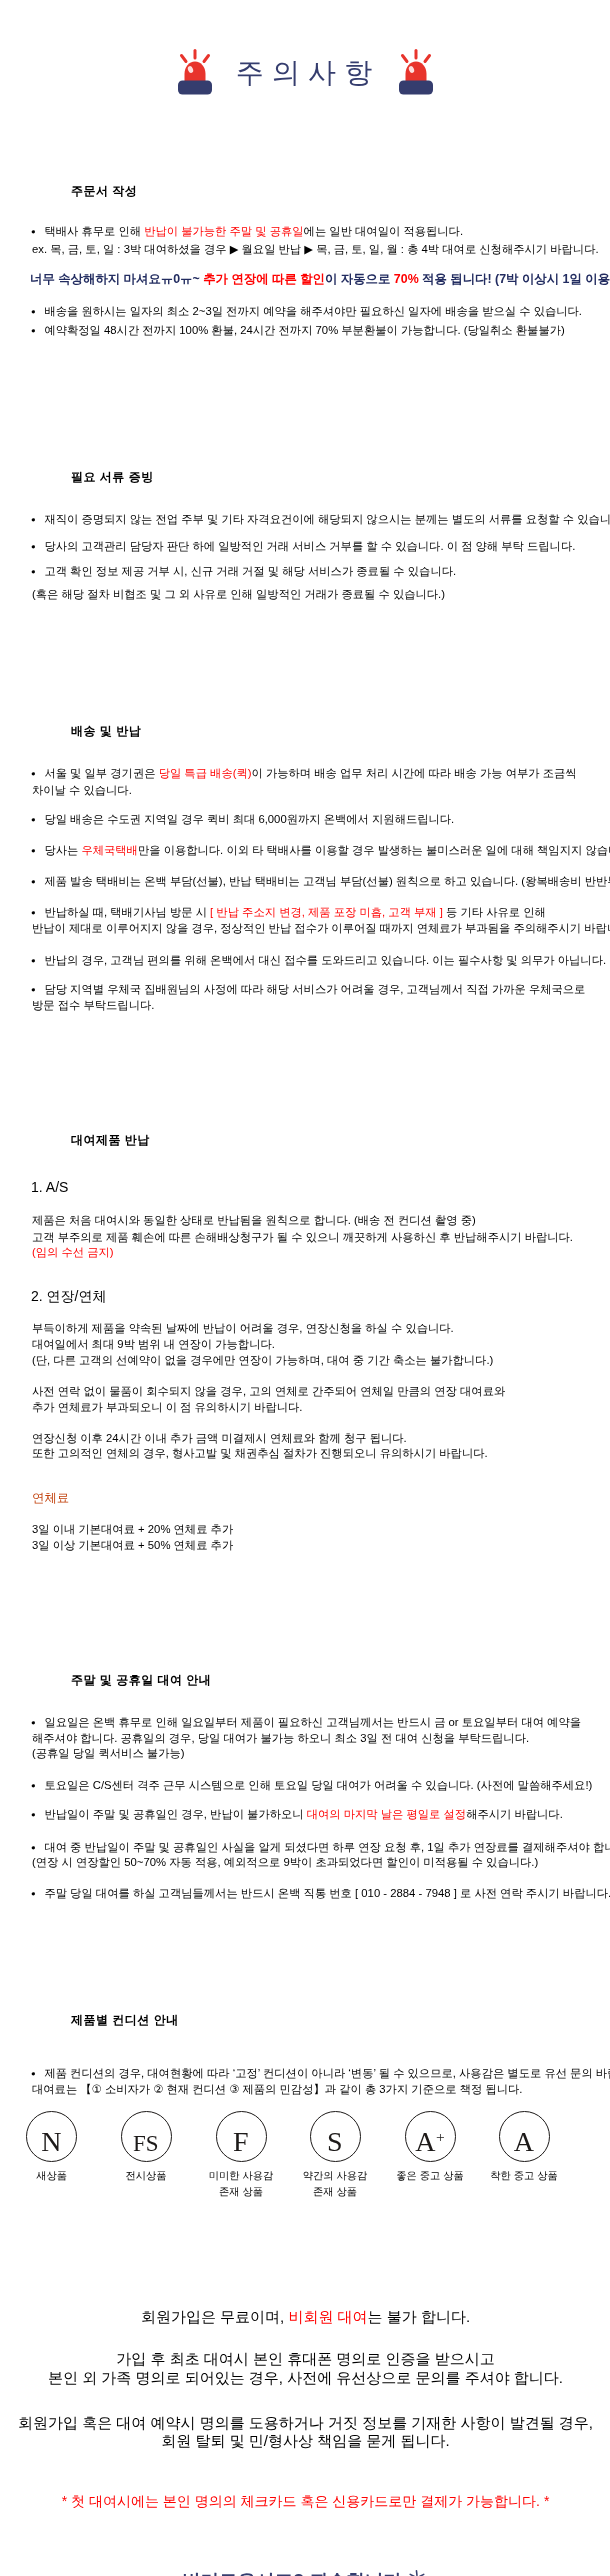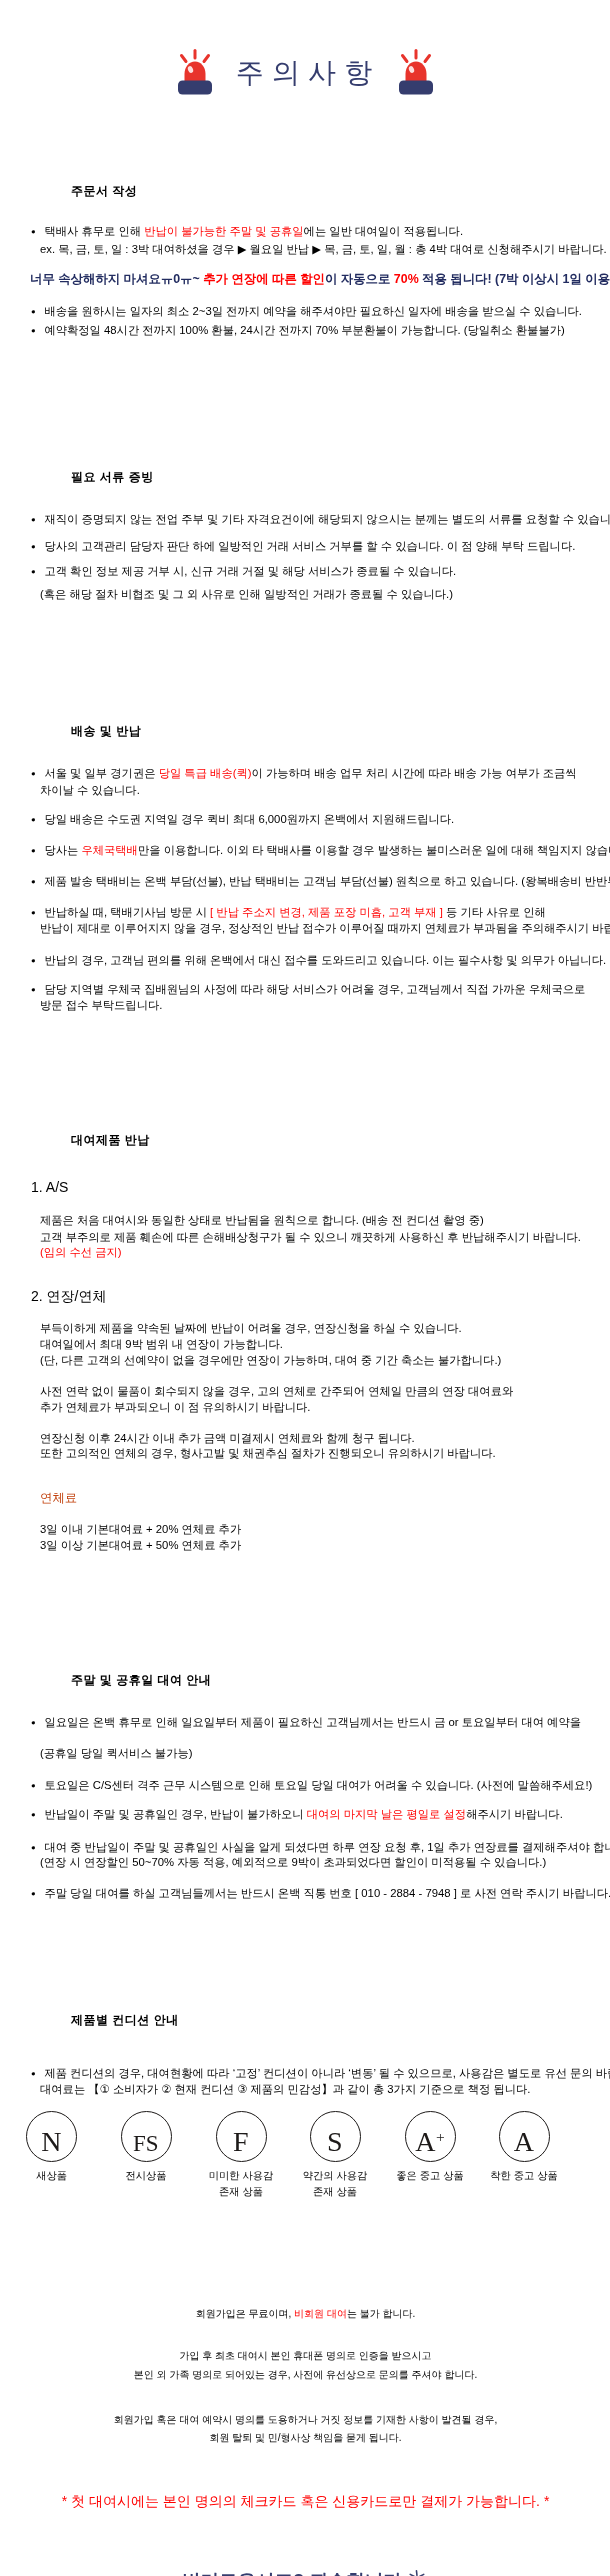--- a/index.html
+++ b/index.html
@@ -3,25 +3,25 @@
 <meta charset="utf-8">
 <style>
   html,body{margin:0;padding:0;background:#ffffff;}
   #page{position:relative;width:611px;height:2896px;background:#ffffff;overflow:hidden;
         font-family:"Liberation Sans","DejaVu Sans",sans-serif;color:#000;}
   .line{position:absolute;white-space:nowrap;font-size:11.3px;line-height:1.3;color:#000;}
   .line .red{color:#ff0000;}
   .dot{display:inline-block;width:13.4px;font-size:7.7px;vertical-align:1px;}
   .h1{position:absolute;left:31px;font-size:12px;font-weight:700;letter-spacing:0.5px;white-space:nowrap;margin-left:40px;}
   .h2{position:absolute;left:31px;font-size:14px;font-weight:400;white-space:nowrap;}
-  .sub{left:40px;}
+  .sub{left:32px;}
   .bul{left:31px;}
   .redline{color:#ff0000;}
   .center{left:0;width:611px;text-align:center;}
-  .member{font-size:10px;}
+  .member{font-size:15px;}
   .cardnotice{font-size:14px;color:#ff0000;}
   .promo{left:30px;font-size:12.4px;font-weight:700;color:#222c60;}
   .promo .red{color:#ff0000;}
   .fee-title{font-size:12.4px;color:#c2410c;}
   
   .hdr{position:absolute;top:48px;left:0;width:611px;display:flex;justify-content:center;align-items:center;gap:15.5px;}
   .hdr-title{font-size:28px;font-weight:400;color:#353d6e;letter-spacing:8.2px;padding-left:5.2px;}
   
   .badge{position:absolute;top:2111px;width:88px;text-align:center;}
   .cond-circle{width:49px;height:49px;margin:0 auto;border:1px solid #1d1a19;border-radius:50%;
@@ -133,20 +133,21 @@
   <div class="line sub" style="top:1431px">연장신청 이후 24시간 이내 추가 금액 미결제시 연체료와 함께 청구 됩니다.</div>
   <div class="line sub" style="top:1446px">또한 고의적인 연체의 경우, 형사고발 및 채권추심 절차가 진행되오니 유의하시기 바랍니다.</div>
   <div class="line sub fee-title" style="top:1490px">연체료</div>
   <div class="line sub" style="top:1522px">3일 이내 기본대여료 + 20% 연체료 추가</div>
   <div class="line sub" style="top:1538px">3일 이상 기본대여료 + 50% 연체료 추가</div>
 
   <div class="h1" style="top:1672px">주말 및 공휴일 대여 안내</div>
   <div class="line bul" style="top:1715px">
     <span class="dot">●</span><span>일요일은 온백 휴무로 인해 일요일부터 제품이 필요하신 고객님께서는 반드시 금 or 토요일부터 대여 예약을</span>
   </div>
+  <div class="line sub" style="top:1731px">해주셔야 합니다. 공휴일의 경우, 당일 대여가 불가능 하오니 최소 3일 전 대여 신청을 부탁드립니다.</div>
   <div class="line sub" style="top:1746px">(공휴일 당일 퀵서비스 불가능)</div>
   <div class="line bul" style="top:1778px">
     <span class="dot">●</span><span>토요일은 C/S센터 격주 근무 시스템으로 인해 토요일 당일 대여가 어려울 수 있습니다. (사전에 말씀해주세요!)</span>
   </div>
   <div class="line bul" style="top:1807px">
     <span class="dot">●</span><span>반납일이 주말 및 공휴일인 경우, 반납이 불가하오니 </span><span class="red">대여의 마지막 날은 평일로 설정</span><span>해주시기 바랍니다.</span>
   </div>
   <div class="line bul" style="top:1840px">
     <span class="dot">●</span><span>대여 중 반납일이 주말 및 공휴일인 사실을 알게 되셨다면 하루 연장 요청 후, 1일 추가 연장료를 결제해주셔야 합니다.</span>
   </div>

